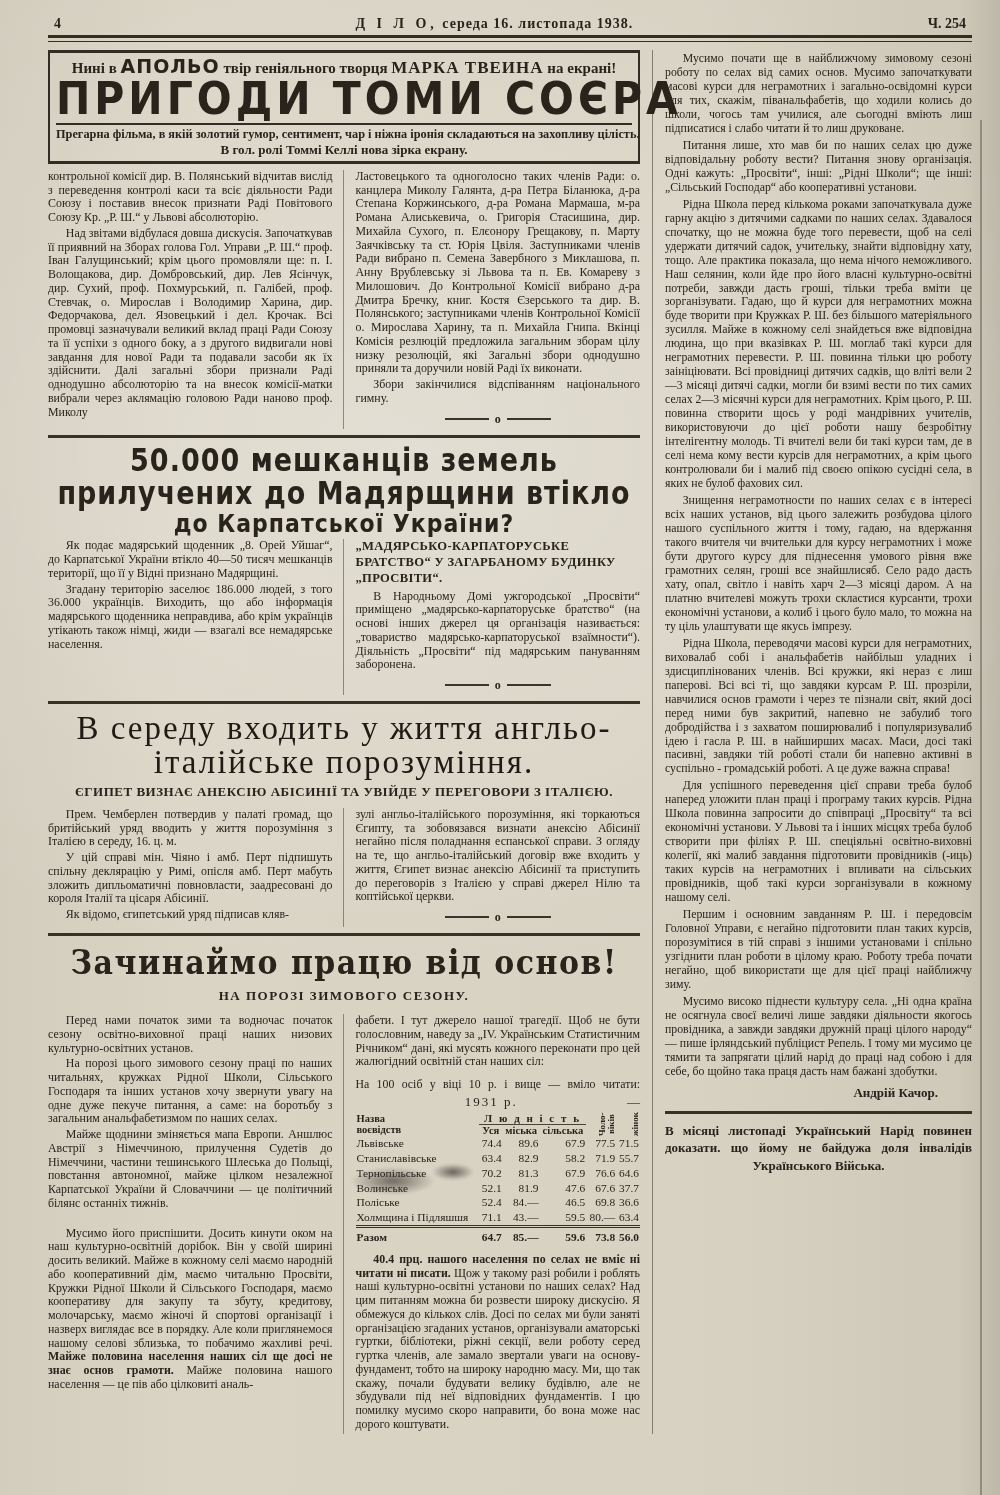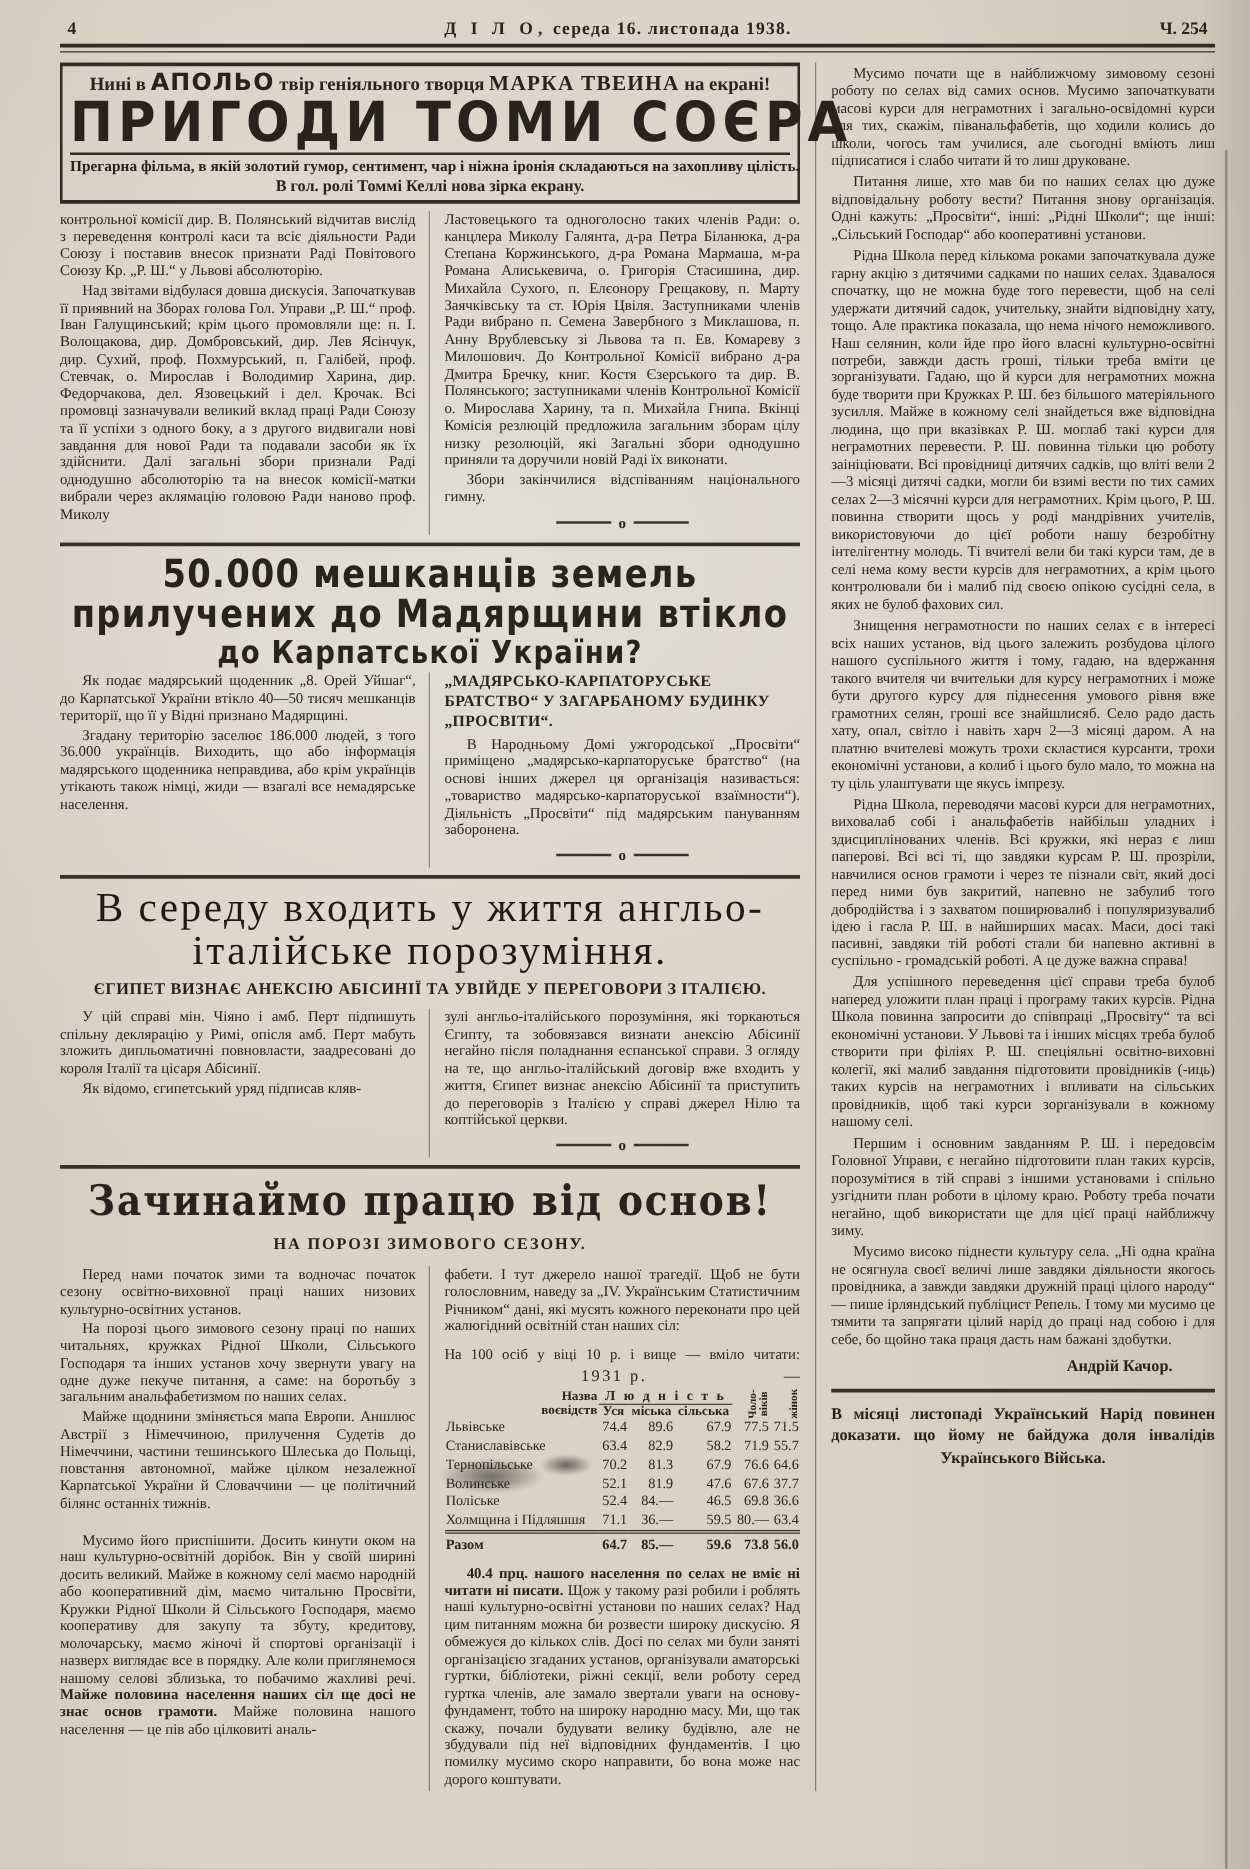--- a/index.html
+++ b/index.html
@@ -59,21 +59,21 @@
   .h-basics { font-family:"DejaVu Serif", serif; font-weight:bold; text-align:center; font-size:30px; letter-spacing:1.5px; transform:scaleY(1.12); transform-origin:top; margin-top:4px; }
   .h-basics-sub { text-align:center; font-weight:bold; font-size:13px; letter-spacing:1.5px; margin:10px 0 10px; }
 
   
   .stat-caption { font-size:11.8px; margin:8px 0 2px; text-align:justify; text-align-last:justify; }
   .year-line { display:flex; align-items:center; font-size:13px; margin:2px 0 2px; }
   .year-line .yr { flex:1; text-align:center; letter-spacing:2px; }
   table.stats { width:100%; border-collapse:collapse; font-size:11.4px; }
   table.stats th { font-weight:bold; padding:0 1px; }
   table.stats .gh { font-size:11px; letter-spacing:2px; border-bottom:1px solid #4a4436; }
-  table.stats .nh { text-align:right; font-size:10.5px; line-height:1.1; white-space:pre-line; vertical-align:bottom; }
+  table.stats .nh { text-align:left; font-size:10.5px; line-height:1.1; white-space:pre-line; vertical-align:bottom; }
   table.stats .sh { font-size:10.6px; font-weight:bold; }
   table.stats .vert { writing-mode:vertical-rl; transform:rotate(180deg); font-size:9px; line-height:1; white-space:pre-line; padding:0; vertical-align:bottom; }
   table.stats td { padding:0 1px; text-align:right; line-height:1.3; }
   table.stats td.tname { text-align:left; }
   table.stats tfoot td { font-weight:bold; border-top:3px double #373228; padding-top:2px; }
   .smudge { position:absolute; pointer-events:none;
     background:
       radial-gradient(ellipse 60px 20px at 30% 55%, rgba(25,22,16,.55), rgba(0,0,0,0) 70%),
       radial-gradient(ellipse 30px 12px at 70% 40%, rgba(25,22,16,.6), rgba(0,0,0,0) 70%);
     filter:blur(1px);
@@ -165,20 +165,21 @@
       <div class="heavy-rule"></div>
 
       <div>
         <div class="h-agree">
           <div>В середу входить у життя англьо-</div>
           <div>італійське порозуміння.</div>
         </div>
         <div class="h-agree-sub">ЄГИПЕТ ВИЗНАЄ АНЕКСІЮ АБІСИНІЇ ТА УВІЙДЕ У ПЕРЕГОВОРИ З ІТАЛІЄЮ.</div>
         <div class="twocol">
           <div class="col">
+              <p class="bp">Прем. Чемберлен потвердив у палаті громад, що бритійський уряд вводить у життя порозуміння з Італією в середу, 16. ц. м.</p>
               <p class="bp">У цій справі мін. Чіяно і амб. Перт підпишуть спільну деклярацію у Римі, опісля амб. Перт мабуть зложить дипльоматичні повновласти, заадресовані до короля Італії та цісаря Абісинії.</p>
               <p class="bp">Як відомо, єгипетський уряд підписав кляв-</p>
             </div>
           <div class="col">
             <div class="cont-first">
                 <p class="bp">зулі англьо-італійського порозуміння, які торкаються Єгипту, та зобовязався визнати анексію Абісинії негайно після поладнання еспанської справи. З огляду на те, що англьо-італійський договір вже входить у життя, Єгипет визнає анексію Абісинії та приступить до переговорів з Італією у справі джерел Нілю та коптійської церкви.</p>
               </div>
             <div class="odiv">
               <span class="dash"></span>
               <span class="oo">о</span>
@@ -265,21 +266,21 @@
                     <td class="tname">Поліське</td>
                     <td>52.4</td>
                     <td>84.—</td>
                     <td>46.5</td>
                     <td>69.8</td>
                     <td>36.6</td>
                   </tr>
                   <tr>
                     <td class="tname">Холмщина і Підляшшя</td>
                     <td>71.1</td>
-                    <td>36.—</td>
+                    <td>43.—</td>
                     <td>59.5</td>
                     <td>80.—</td>
                     <td>63.4</td>
                   </tr>
                 </tbody>
               <tfoot>
                 <tr>
                   <td class="tname">Разом</td>
                   <td>64.7</td>
                   <td>85.—</td>

